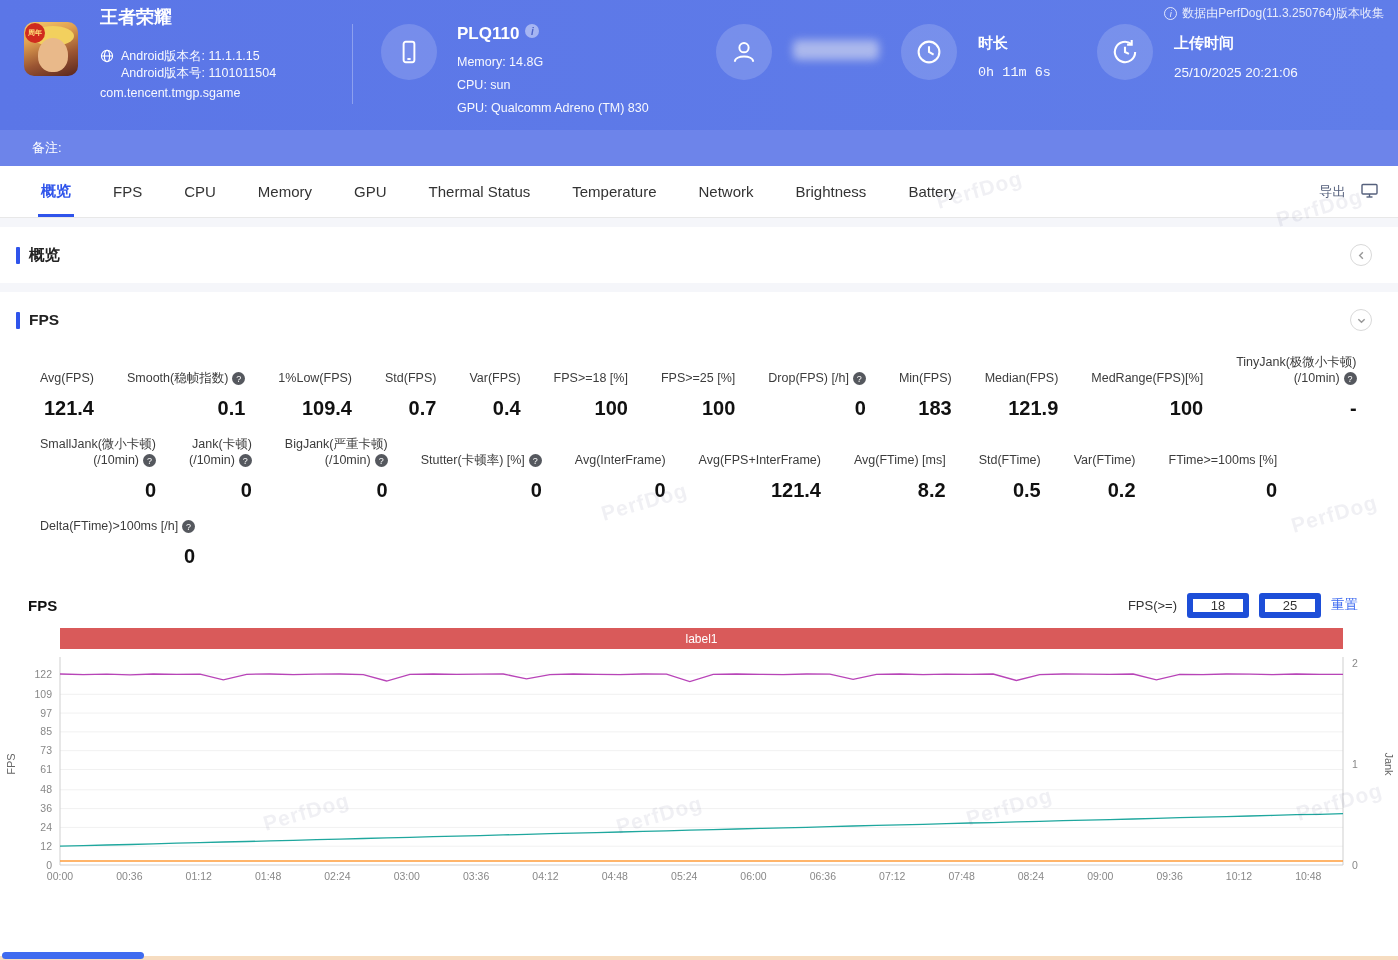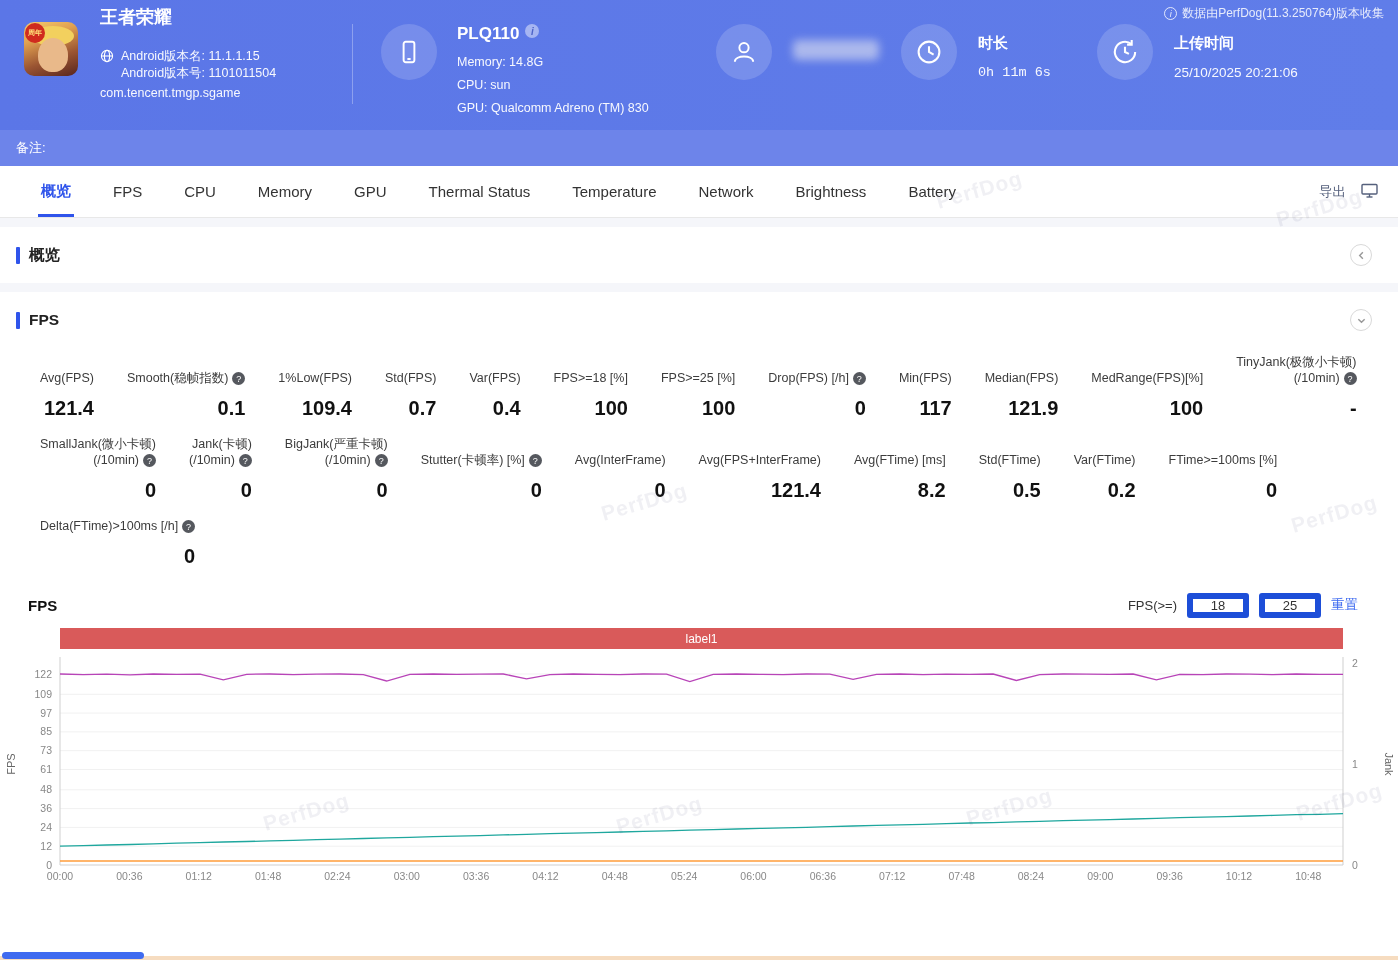--- a/index.html
+++ b/index.html
@@ -25,21 +25,21 @@
   .mini-info { width:14px; height:14px; border-radius:50%; background:rgba(255,255,255,.45); color:#4d63c8; font-size:10px;
     display:inline-flex; align-items:center; justify-content:center; font-style:italic; font-weight:bold; }
   .dev-line { position:absolute; left:457px; font-size:12.5px; color:rgba(255,255,255,.95); }
   .blur-name { position:absolute; left:793px; top:40px; width:86px; height:20px; border-radius:5px;
     background:rgba(235,235,240,.55); filter:blur(4px); }
   .hdr-label { position:absolute; font-size:15px; font-weight:bold; }
   .hdr-value { position:absolute; font-size:13.5px; color:rgba(255,255,255,.95); }
   .collect { position:absolute; right:14px; top:5px; font-size:12px; color:rgba(255,255,255,.85); display:flex; gap:5px; align-items:center; }
 
   
-  .note-row { height:36px; background:#6d84ea; display:flex; align-items:center; padding-left:16px; color:#fff; }
+  .note-row { height:36px; background:#6d84ea; display:flex; align-items:center; padding-left:32px; color:#fff; }
   .note-row label { font-size:13px; margin-right:10px; }
   .note-input { background:transparent; border:none; outline:none; color:#fff; font-size:13px; width:420px; font-family:"Liberation Sans",sans-serif; }
   .note-input::placeholder { color:rgba(255,255,255,.6); }
 
   
   .tabbar { height:52px; background:#fff; border-bottom:1px solid #e8e8e8; display:flex; align-items:center; padding:0 20px; position:relative; }
   .tablist { display:flex; align-items:center; height:100%; }
   .tab { padding:0 21px; font-size:15px; color:#333; height:100%; display:flex; align-items:center; cursor:pointer; position:relative; }
   .tab.active { color:#2f54eb; font-weight:bold; }
   .tab.active::after { content:""; position:absolute; left:18px; right:18px; bottom:0; height:3px; background:#2f54eb; }
@@ -240,21 +240,21 @@
         <div class="metric">
           <div class="m-label">FPS&gt;=25 [%]</div>
           <div class="m-value">100</div>
         </div>
         <div class="metric">
           <div class="m-label">Drop(FPS) [/h]<span class="help">?</span></div>
           <div class="m-value">0</div>
         </div>
         <div class="metric">
           <div class="m-label">Min(FPS)</div>
-          <div class="m-value">117</div>
+          <div class="m-value">183</div>
         </div>
         <div class="metric">
           <div class="m-label">Median(FPS)</div>
           <div class="m-value">121.9</div>
         </div>
         <div class="metric">
           <div class="m-label">MedRange(FPS)[%]</div>
           <div class="m-value">100</div>
         </div>
         <div class="metric">

